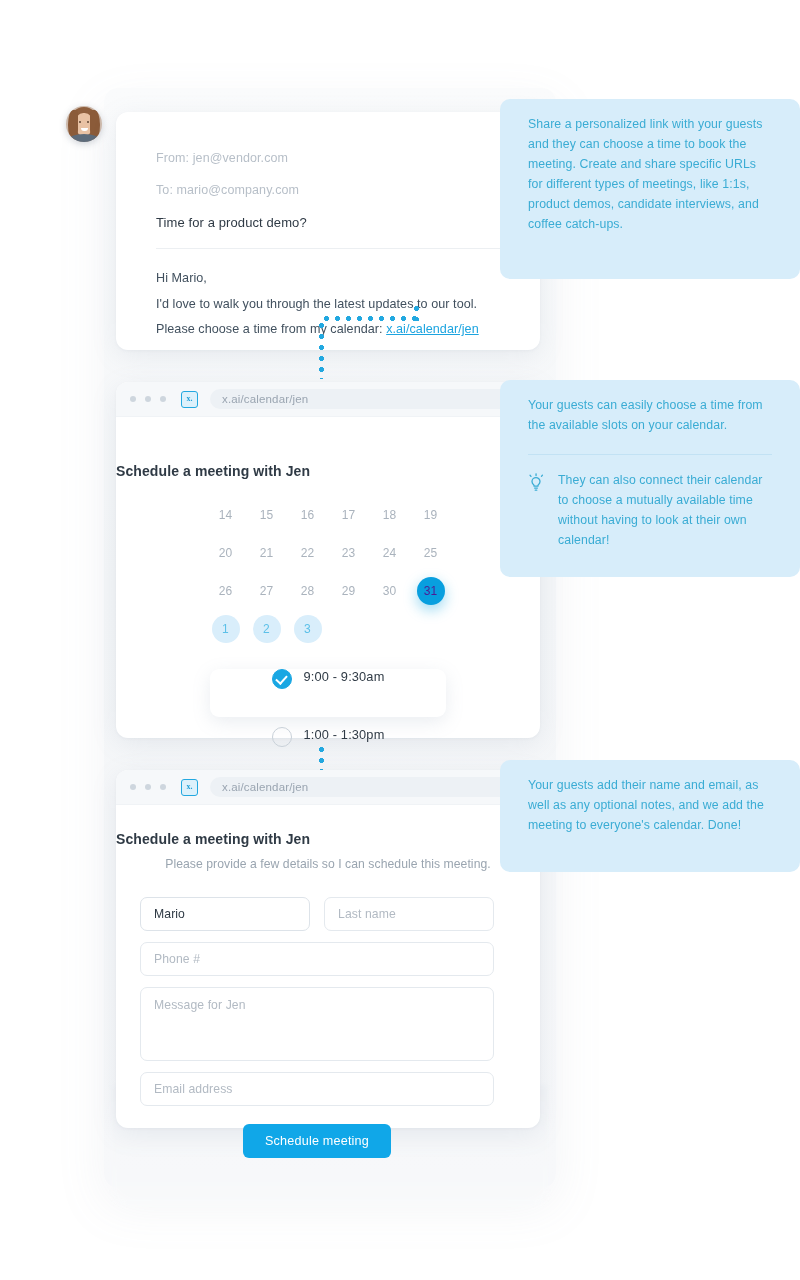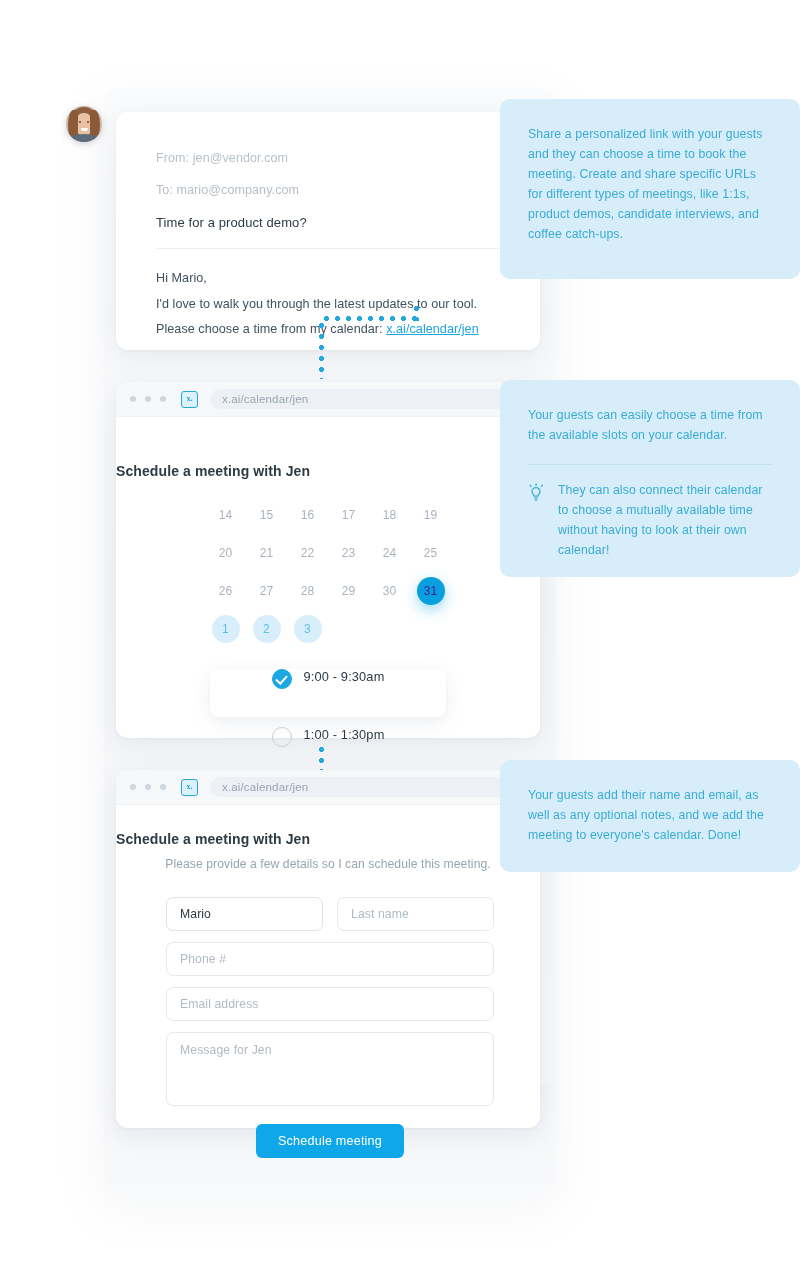--- a/index.html
+++ b/index.html
@@ -188,41 +188,41 @@
     content:"";position:absolute;left:5px;top:3px;
     width:5px;height:9px;border:solid #fff;border-width:0 2px 2px 0;
     transform:rotate(42deg);
   }
 
   
   #form-card{left:116px;top:770px;width:424px;height:358px;}
   .form-sub{
     text-align:center;color:#9aa5b0;font-size:12.2px;margin-top:10px;letter-spacing:.05px;
   }
-  .form-body{padding:26px 46px 0 50px;}
+  .form-body{padding:26px 46px 0 24px;}
   .row{display:flex;gap:14px;margin-bottom:11px;}
   .fld{
     flex:1;height:32px;border:1px solid #e4e9ee;border-radius:7px;
     display:flex;align-items:center;padding:0 13px;
     font-size:12.2px;color:#b2bac3;letter-spacing:.1px;background:#fff;
   }
   .fld.filled{color:#2f3a45;border-color:#dde3e9;}
   .fld.area{height:62px;align-items:flex-start;padding-top:10px;}
   .btn-wrap{text-align:center;margin-top:18px;}
   .btn{
     display:inline-block;background:#10a7e8;color:#fff;
     font-size:12.6px;padding:10px 22px;border-radius:6px;letter-spacing:.2px;
     border:none;cursor:pointer;font-family:"Liberation Sans",sans-serif;
   }
 
   
   .callout{
     position:absolute;background:#d7edfa;border-radius:10px;
     color:#3aacd4;font-size:12.3px;line-height:1.62;letter-spacing:.1px;
-    padding:26px 28px;box-sizing:border-box;
+    padding:16px 28px;box-sizing:border-box;
   }
   #callout-1{left:500px;top:99px;width:300px;height:180px;}
   #callout-2{left:500px;top:380px;width:300px;height:197px;}
   #callout-3{left:500px;top:760px;width:300px;height:112px;}
   .callout p{margin:0;}
   .callout-rule{height:1px;background:#c2e2f4;margin:18px 0 16px 0;}
   .tip{display:flex;gap:14px;align-items:flex-start;}
   .bulb{flex:0 0 auto;margin-top:2px;}
 </style>
 </head>
@@ -340,24 +340,24 @@
 
     <div class="form-body">
       <div class="row">
         <div class="fld filled">Mario</div>
         <div class="fld">Last name</div>
       </div>
       <div class="row">
         <div class="fld">Phone #</div>
       </div>
       <div class="row">
+        <div class="fld area">Message for Jen</div>
+      </div>
+      <div class="row">
         <div class="fld">Email address</div>
-      </div>
-      <div class="row">
-        <div class="fld area">Message for Jen</div>
       </div>
       <div class="btn-wrap">
         <button class="btn">Schedule meeting</button>
       </div>
     </div>
   </div>
 
   <div class="callout" id="callout-1">
     <p>Share a personalized link with your guests and they can choose a time to book the meeting. Create and share specific URLs for different types of meetings, like 1:1s, product demos, candidate interviews, and coffee catch-ups.</p>
   </div>

